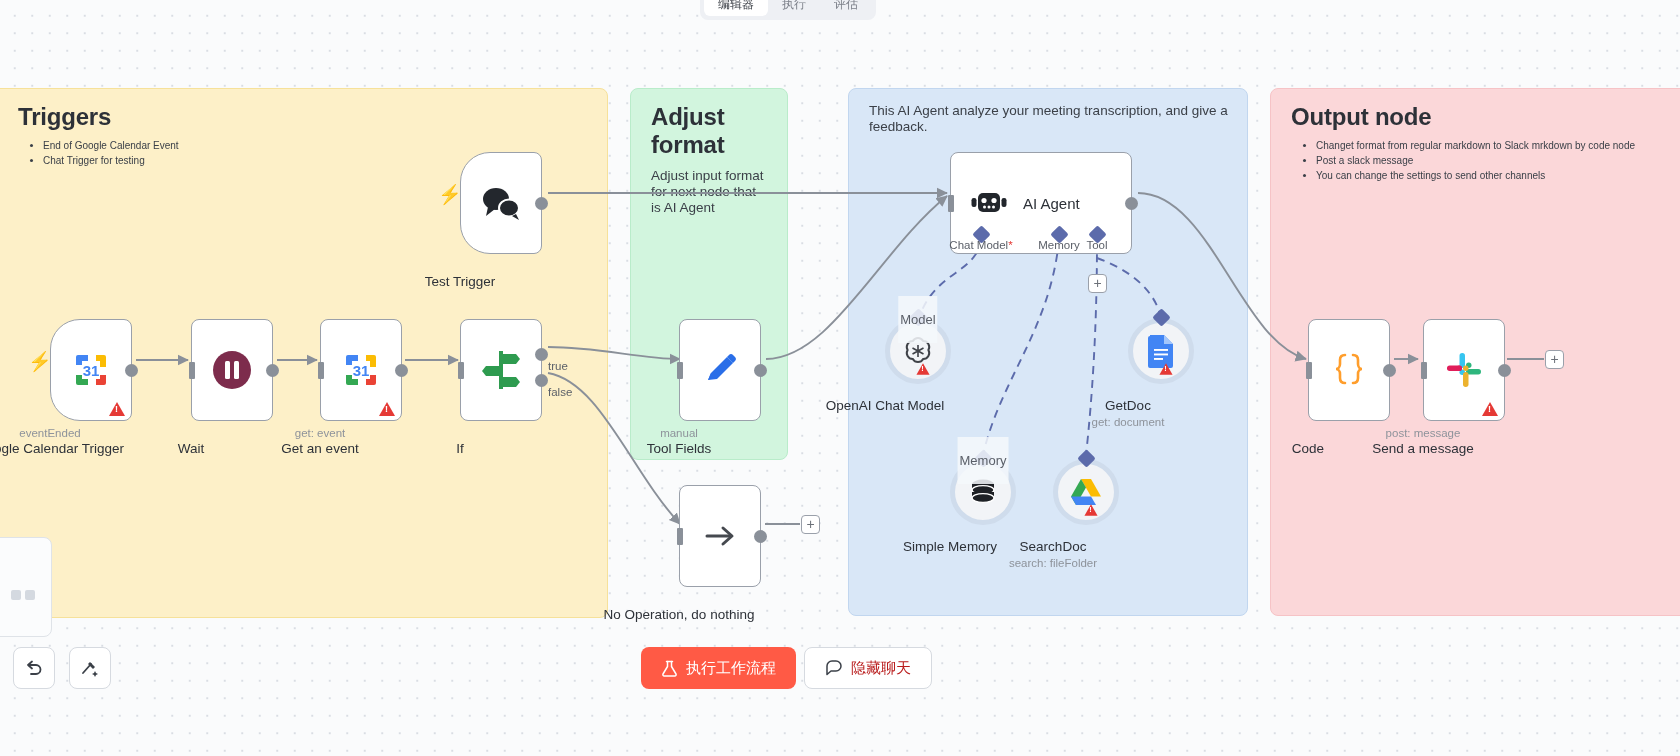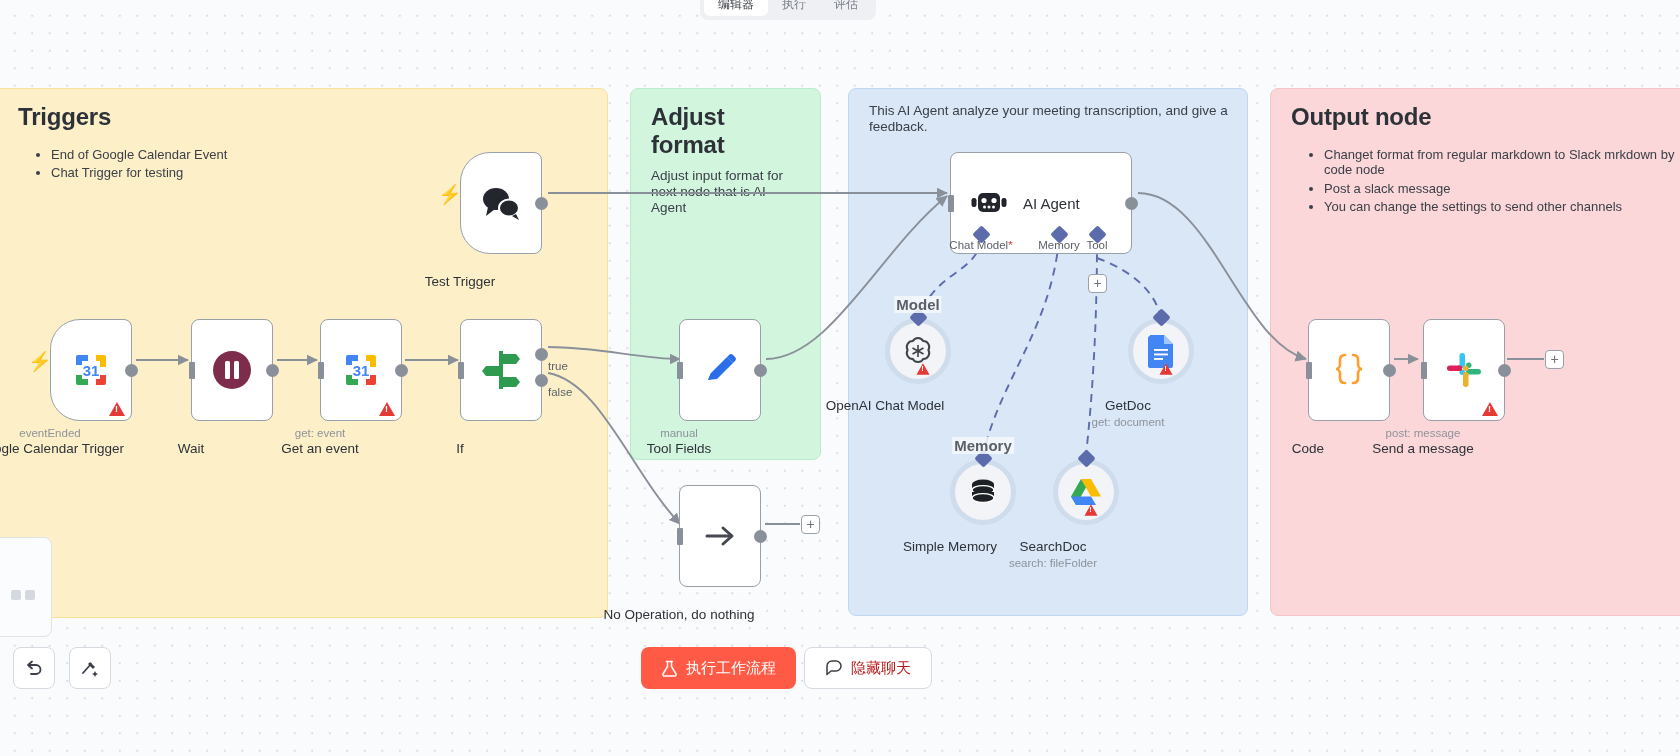--- a/index.html
+++ b/index.html
@@ -52,22 +52,22 @@
     color: #2d3138;
     letter-spacing: -0.2px;
   }
   .sticky p {
     margin: 0;
     font-size: 13.5px;
     line-height: 1.18;
     color: #3b4048;
   }
   .sticky ul {
-    margin: 16px; padding-left: 17px;
-    font-size: 13px;
+    margin: 8px; padding-left: 17px;
+    font-size: 10px;
     line-height: 1.18;
     color: #3b4048;
   }
   .sticky ul li { margin: 0 0 3px 0; }
 
   .sticky-yellow { background: #fdf0c8; border: 1px solid #f6e19a; }
   .sticky-green  { background: #d2f5de; border: 1px solid #b9ecca; }
   .sticky-blue   { background: #d9e7f7; border: 1px solid #c1d6ef; }
   .sticky-red    { background: #fbd7d9; border: 1px solid #f6c3c6; }
 
@@ -160,23 +160,23 @@
   .sub-sub {
     position: absolute; left: 50%; transform: translateX(-50%);
     top: 98px; font-size: 11.5px; color: #8e939b; white-space: nowrap;
   }
   .diamond {
     position: absolute; width: 13px; height: 13px;
     background: #5c6bab; left: 50%; margin-left: -6.5px; top: -12px;
     transform: rotate(45deg); border-radius: 2px;
   }
   .conn-label {
-    position: absolute; font-size: 15px; color: #5a5f68;
-    background: rgba(245,248,252,0.86); padding: 0 2px;
-    white-space: nowrap; transform: translateX(-50%); font-weight: bold;
+    position: absolute; font-size: 13px; color: #5a5f68;
+    background: rgba(245,248,252,0.86); padding: 16px 2px;
+    white-space: nowrap; transform: translateX(-50%);
   }
   .ai-port {
     position: absolute; width: 13px; height: 13px;
     background: #5c6bab; transform: rotate(45deg); border-radius: 2px;
   }
   .ai-port-label {
     position: absolute; font-size: 11.5px; color: #5a5f68;
     white-space: nowrap; transform: translateX(-50%);
   }
   .req-star { color: #e53935; }
@@ -251,21 +251,21 @@
   <div class="sticky sticky-yellow" style="left:-60px; top:88px; width:668px; height:530px;">
     <div style="padding-left:57px;">
       <h2>Triggers</h2>
       <ul>
         <li>End of Google Calendar Event</li>
         <li>Chat Trigger for testing</li>
       </ul>
     </div>
   </div>
 
-  <div class="sticky sticky-green" style="left:630px; top:88px; width:191px; height:372px;">
+  <div class="sticky sticky-green" style="left:630px; top:88px; width:158px; height:372px;">
     <h2>Adjust format</h2>
     <p>Adjust input format for next node that is AI Agent</p>
   </div>
 
   <div class="sticky sticky-blue" style="left:848px; top:88px; width:400px; height:528px;">
     <p>This AI Agent analyze your meeting transcription, and give a feedback.</p>
   </div>
 
   <div class="sticky sticky-red" style="left:1270px; top:88px; width:470px; height:528px;">
     <h2>Output node</h2>

